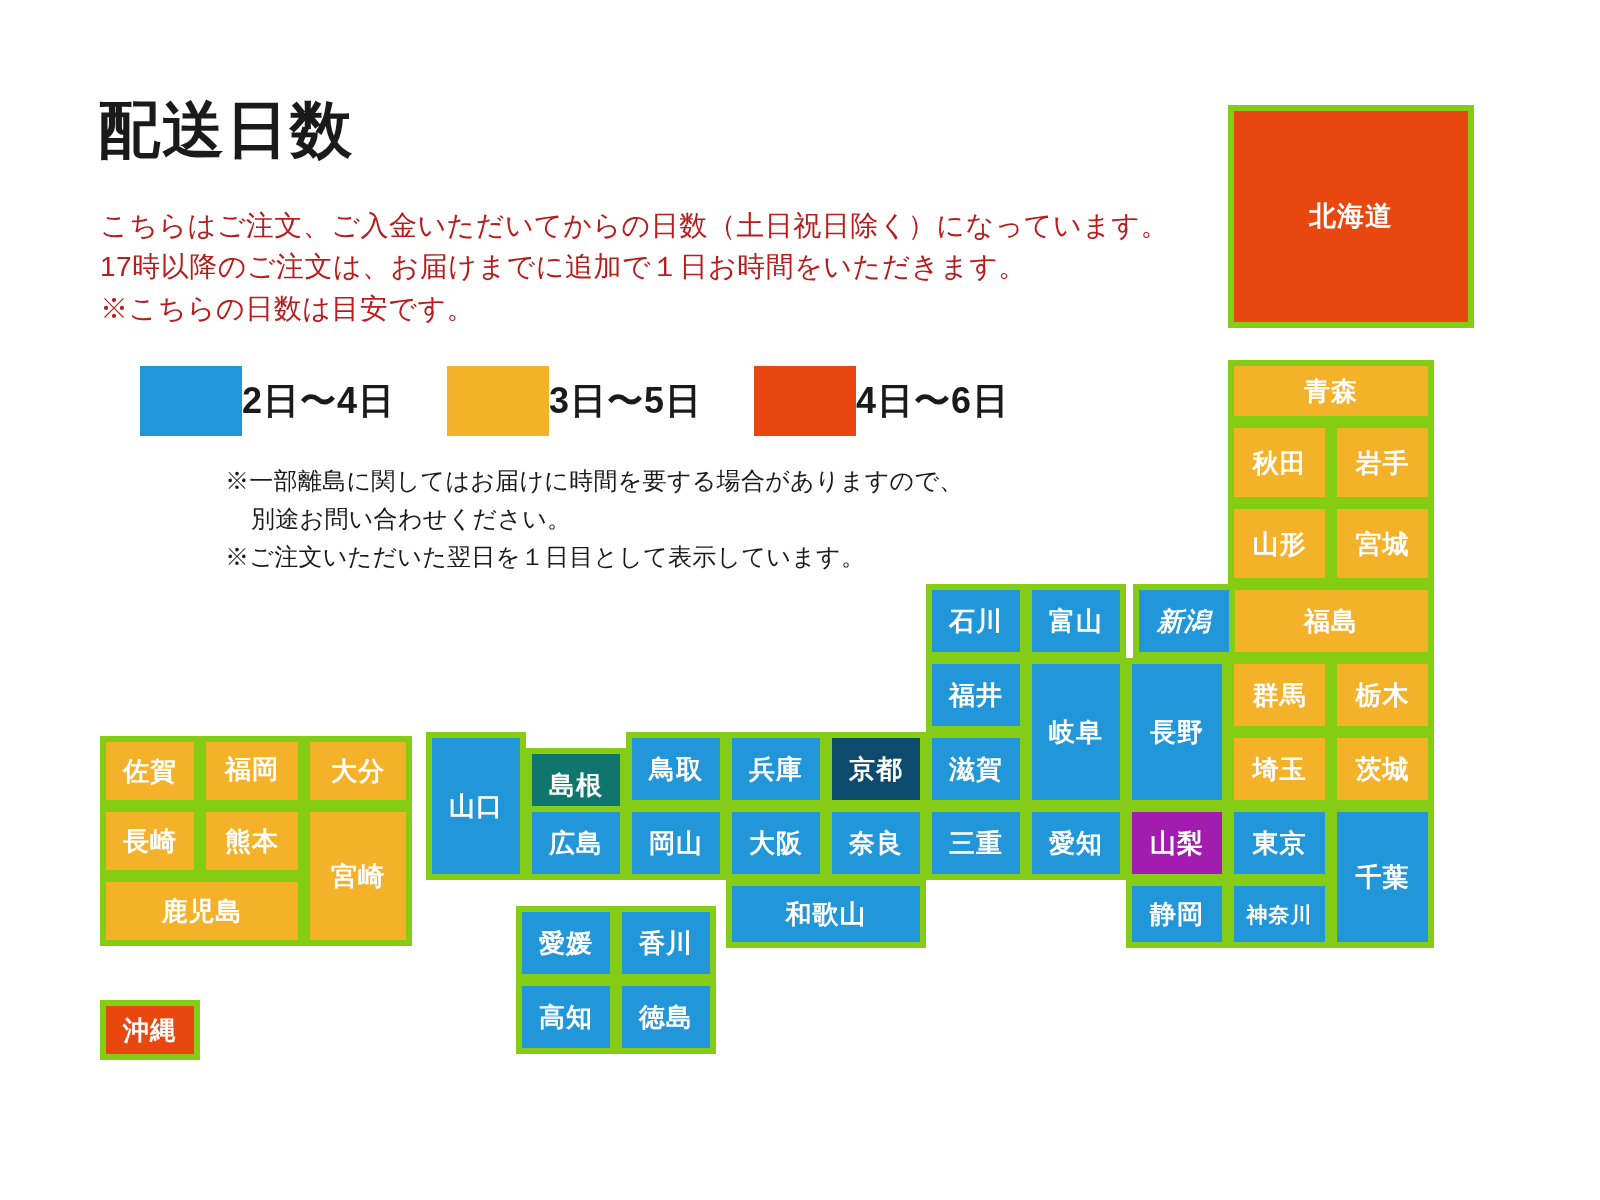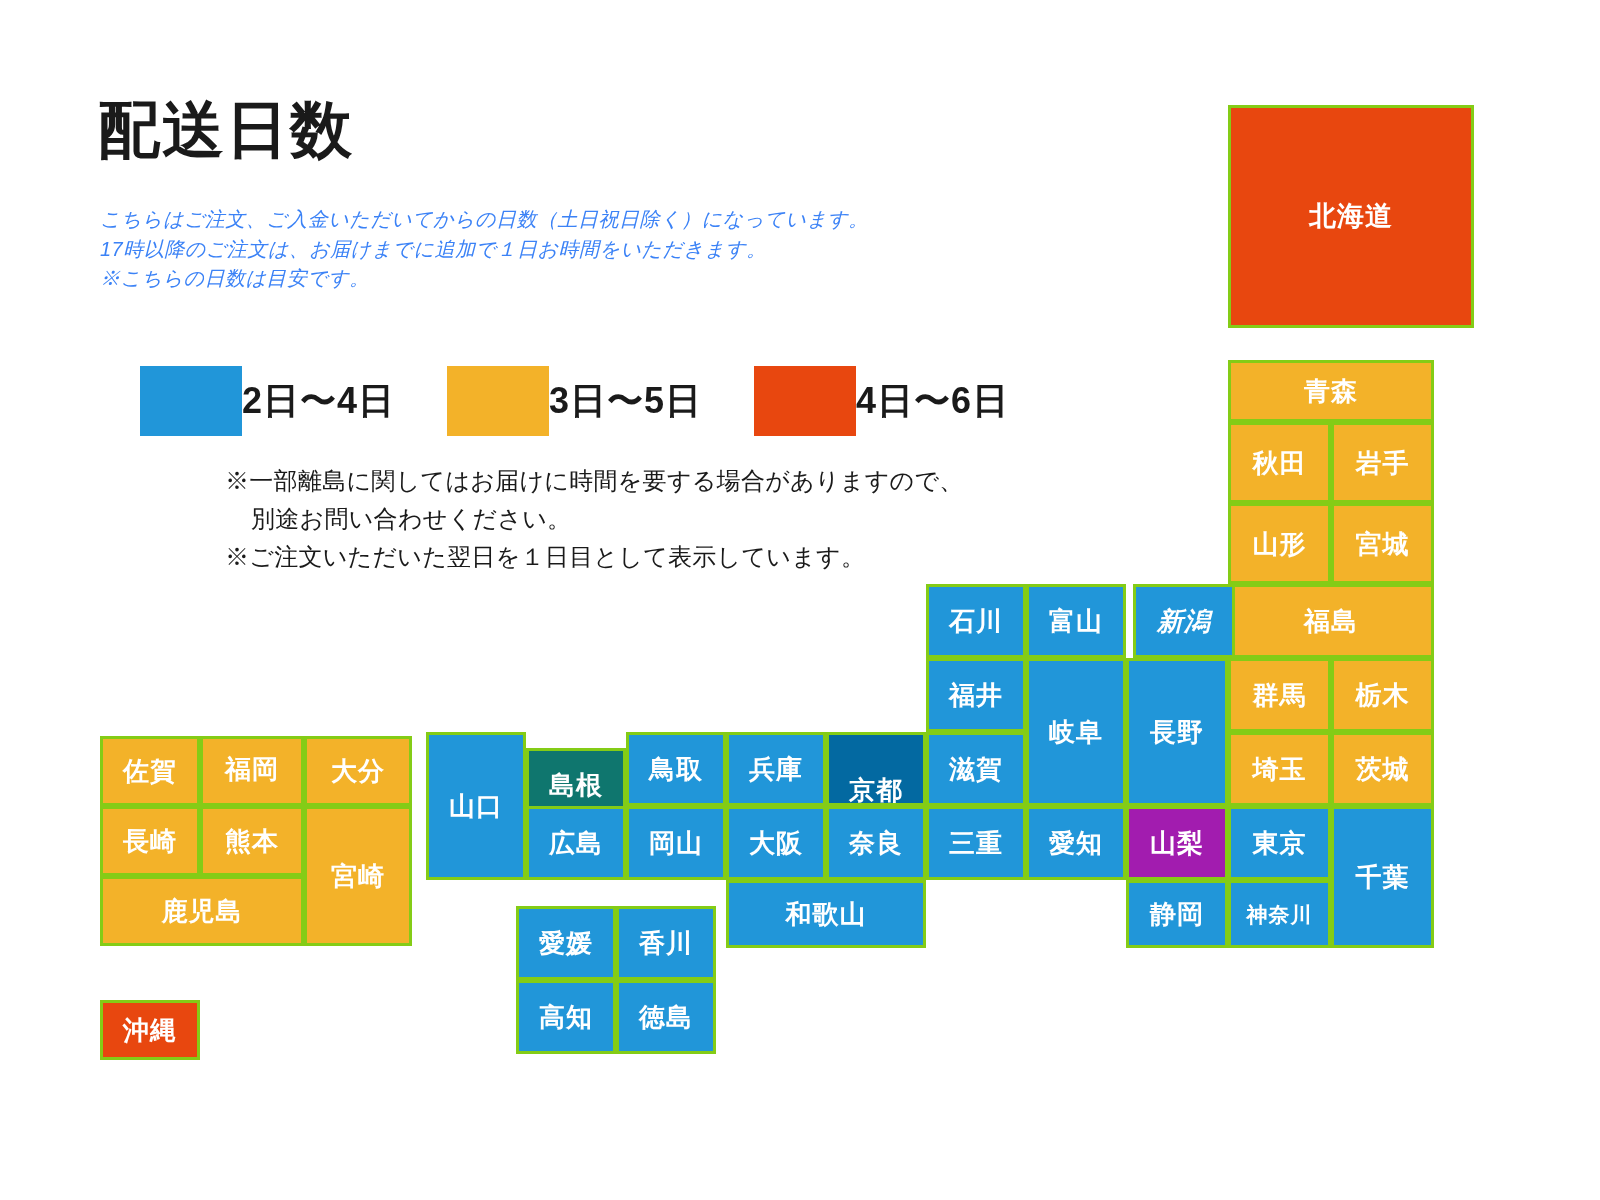--- a/index.html
+++ b/index.html
@@ -29,25 +29,24 @@
     font-size: 62px;
     font-weight: 700;
     letter-spacing: 2px;
     color: #1a1a1a;
     line-height: 1.1;
   }
   .intro {
     position: absolute;
     left: 100px;
     top: 205px;
-    font-size: 20px;
+    font-size: 28px;
     line-height: 1.48;
-    color: #3b82f6;
+    color: #b91c1c;
     letter-spacing: 0.5px;
-    font-style: italic;
   }
   .intro div { white-space: nowrap; }
 
   
   .legend {
     position: absolute;
     left: 140px;
     top: 366px;
     display: flex;
     align-items: center;
@@ -85,21 +84,21 @@
   #map {
     position: absolute;
     left: 0;
     top: 0;
     width: 1600px;
     height: 1200px;
   }
   .pref {
     position: absolute;
     box-sizing: border-box;
-    border: 3px solid #84cc16;
+    border: 6px solid #84cc16;
     color: #ffffff;
     font-weight: 700;
     display: flex;
     align-items: center;
     justify-content: center;
     font-size: 23px;
     letter-spacing: 1px;
     line-height: 1;
     white-space: nowrap;
   }
@@ -210,21 +209,21 @@
       </div>
       <div class="pref big" style="left: 926px; top: 732px; width: 100px; height: 74px; background: rgb(33, 150, 217);">
         <span>滋賀</span>
       </div>
       <div class="pref big" style="left: 1026px; top: 806px; width: 100px; height: 74px; background: rgb(33, 150, 217);">
         <span>愛知</span>
       </div>
       <div class="pref big" style="left: 926px; top: 806px; width: 100px; height: 74px; background: rgb(33, 150, 217);">
         <span>三重</span>
       </div>
-      <div class="pref big" style="left: 826px; top: 732px; width: 100px; height: 74px; background: #0369a1; align-items: flex-end;">
+      <div class="pref big" style="left: 826px; top: 732px; width: 100px; height: 74px; background: #0c4a6e;">
         <span>京都</span>
       </div>
       <div class="pref big" style="left: 826px; top: 806px; width: 100px; height: 74px; background: rgb(33, 150, 217);">
         <span>奈良</span>
       </div>
       <div class="pref big" style="left: 726px; top: 732px; width: 100px; height: 74px; background: rgb(33, 150, 217);">
         <span>兵庫</span>
       </div>
       <div class="pref big" style="left: 726px; top: 806px; width: 100px; height: 74px; background: rgb(33, 150, 217);">
         <span>大阪</span>

